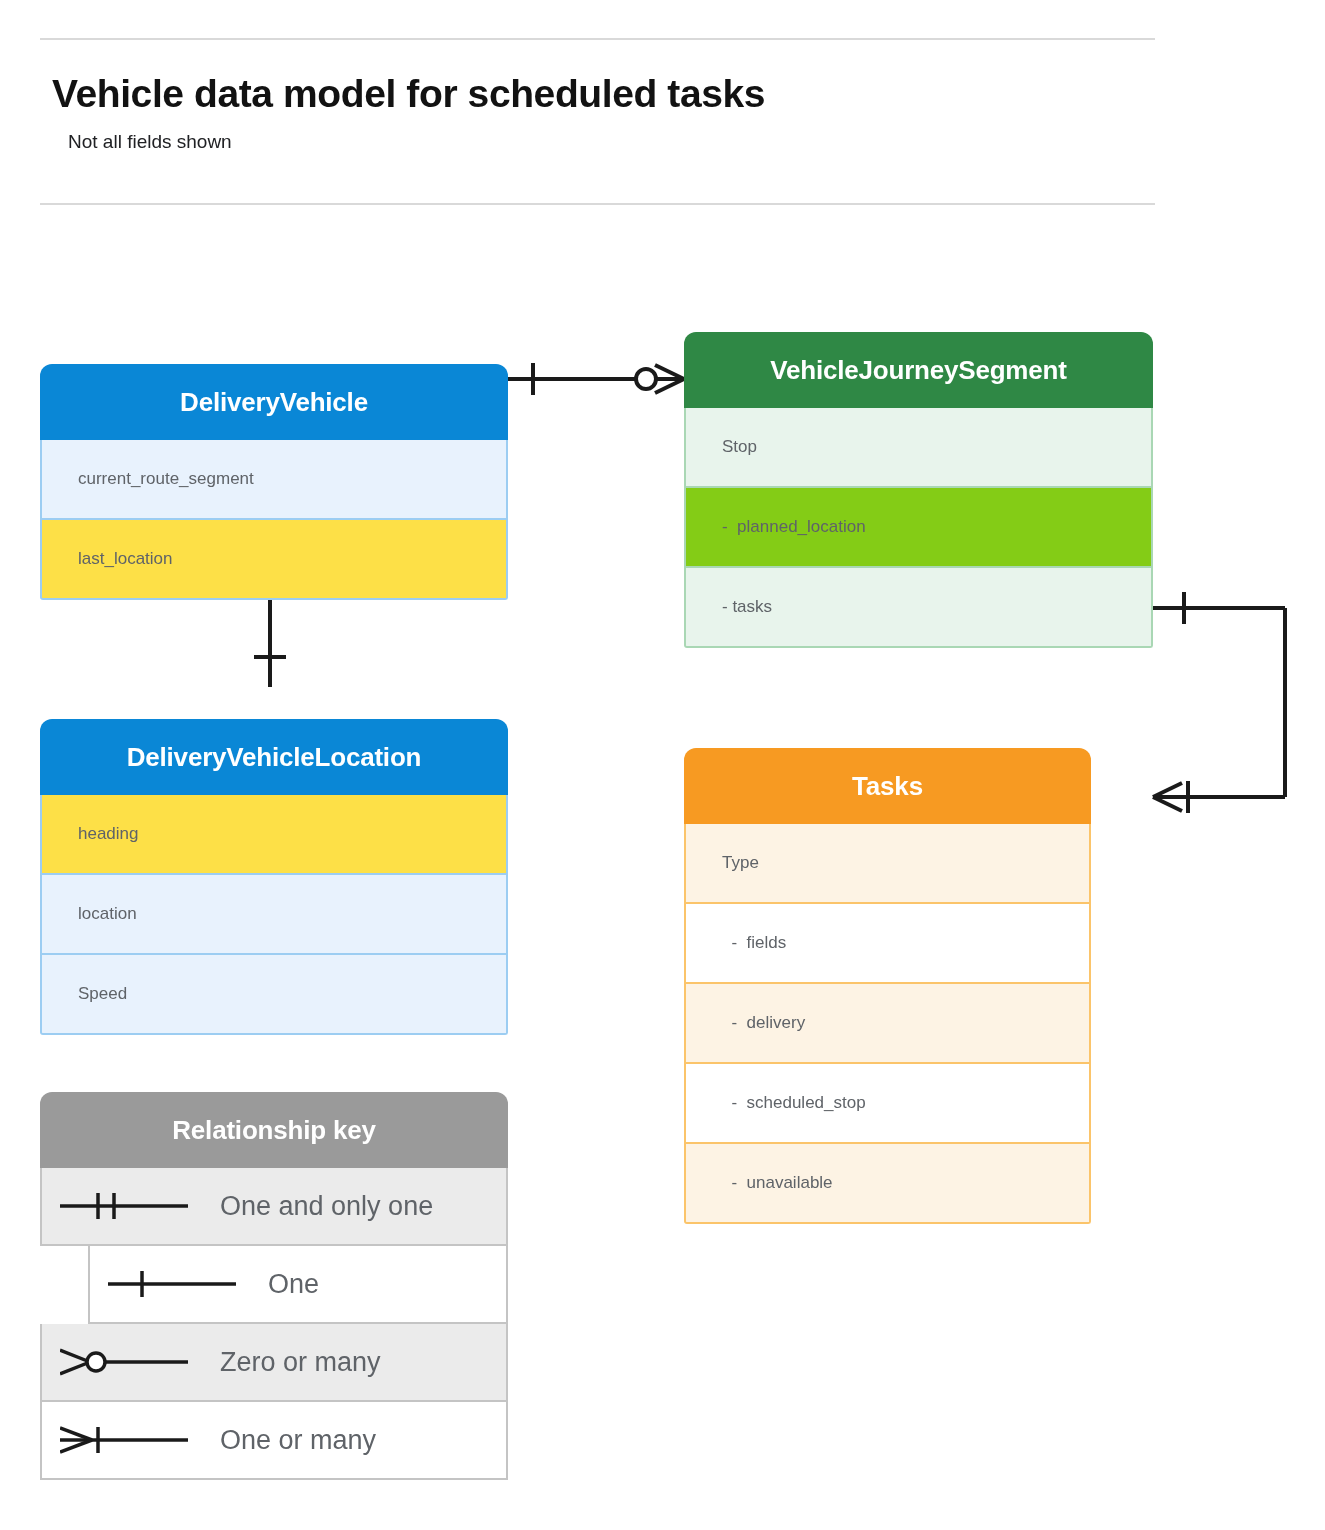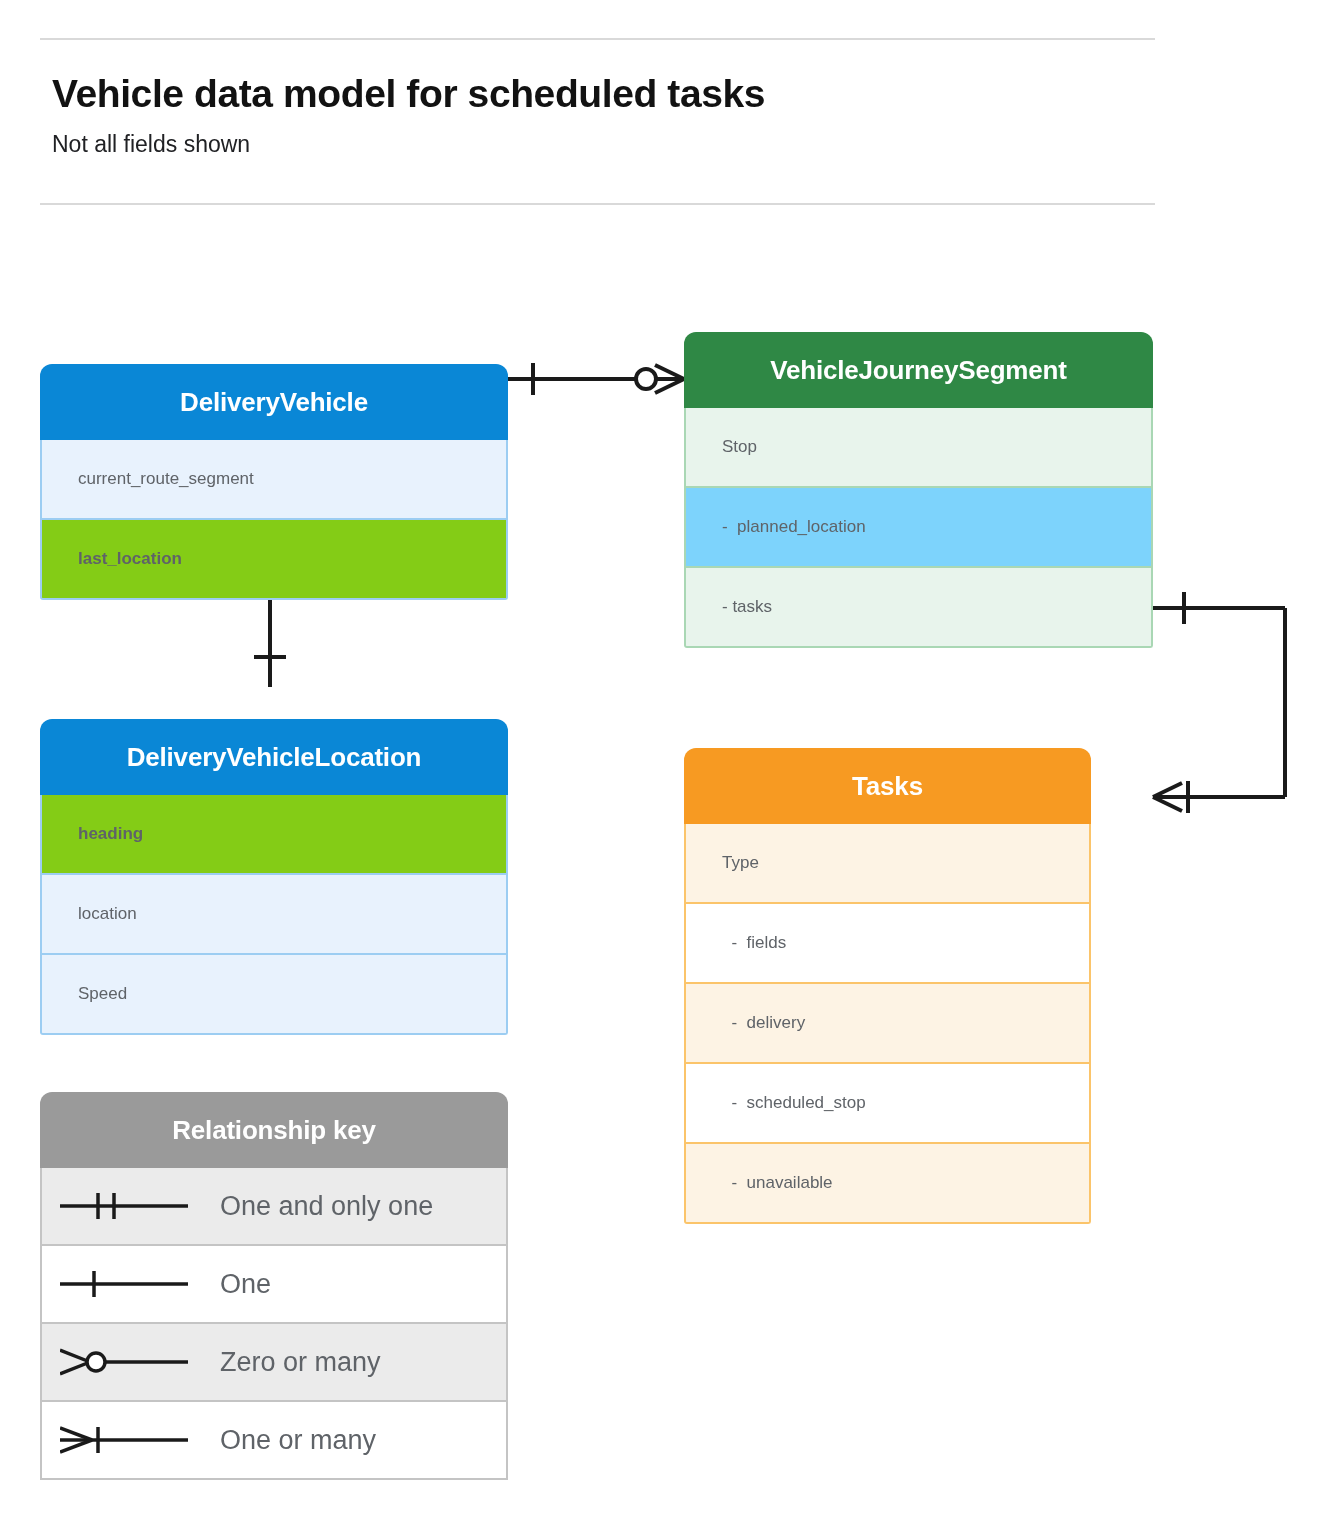--- a/index.html
+++ b/index.html
@@ -32,23 +32,23 @@
     left: 52px;
     top: 72px;
     font-size: 39px;
     font-weight: bold;
     letter-spacing: -0.4px;
     color: #121212;
     white-space: nowrap;
   }
   #page-subtitle {
     position: absolute;
-    left: 52px;
+    left: 68px;
     top: 131px;
-    font-size: 23px;
+    font-size: 19px;
     font-weight: normal;
     color: #202124;
     white-space: nowrap;
   }
 
   
   .entity {
     position: absolute;
     box-sizing: border-box;
   }
@@ -80,27 +80,27 @@
     white-space: pre;
   }
   .entity-row:last-child {
     border-radius: 0 0 3px 3px;
   }
 
   
   .theme-blue .entity-header { background: #0a87d6; margin-top: 32px; }
   .theme-blue .entity-row { border-color: #9ccdf2; }
   .theme-blue .entity-row.alt { background: #e8f2fd; }
-  .theme-blue .entity-row.plain { background: #84cc16; font-weight: bold; }
+  .theme-blue .entity-row.plain { background: #fde047; }
 
   
   .theme-green .entity-header { background: #2f8845; }
   .theme-green .entity-row { border-color: #a9d7b4; }
   .theme-green .entity-row.alt { background: #e8f4ec; }
-  .theme-green .entity-row.plain { background: #7dd3fc; }
+  .theme-green .entity-row.plain { background: #84cc16; }
 
   
   .theme-orange .entity-header { background: #f79a22; }
   .theme-orange .entity-row { border-color: #fbc46a; }
   .theme-orange .entity-row.alt { background: #fdf3e4; }
   .theme-orange .entity-row.plain { background: #ffffff; }
 
   
   .theme-gray .entity-header { background: #9a9a9a; }
 
@@ -216,21 +216,21 @@
         <g stroke="#1a1a1a" stroke-width="3.5" fill="none">
           <line x1="0" y1="20" x2="128" y2="20"></line>
           <line x1="38" y1="7" x2="38" y2="33"></line>
           <line x1="54" y1="7" x2="54" y2="33"></line>
         </g>
       </svg>
     </div>
     <div class="legend-label">One and only one</div>
   </div>
 
-  <div class="legend-row" style="background:#ffffff;">
+  <div class="legend-row" style="background:#ffffff;margin-left:48px;">
     <div class="legend-sym">
       <svg width="128" height="40" viewBox="0 0 128 40" xmlns="http://www.w3.org/2000/svg">
         <g stroke="#1a1a1a" stroke-width="3.5" fill="none">
           <line x1="0" y1="20" x2="128" y2="20"></line>
           <line x1="34" y1="7" x2="34" y2="33"></line>
         </g>
       </svg>
     </div>
     <div class="legend-label">One</div>
   </div>

